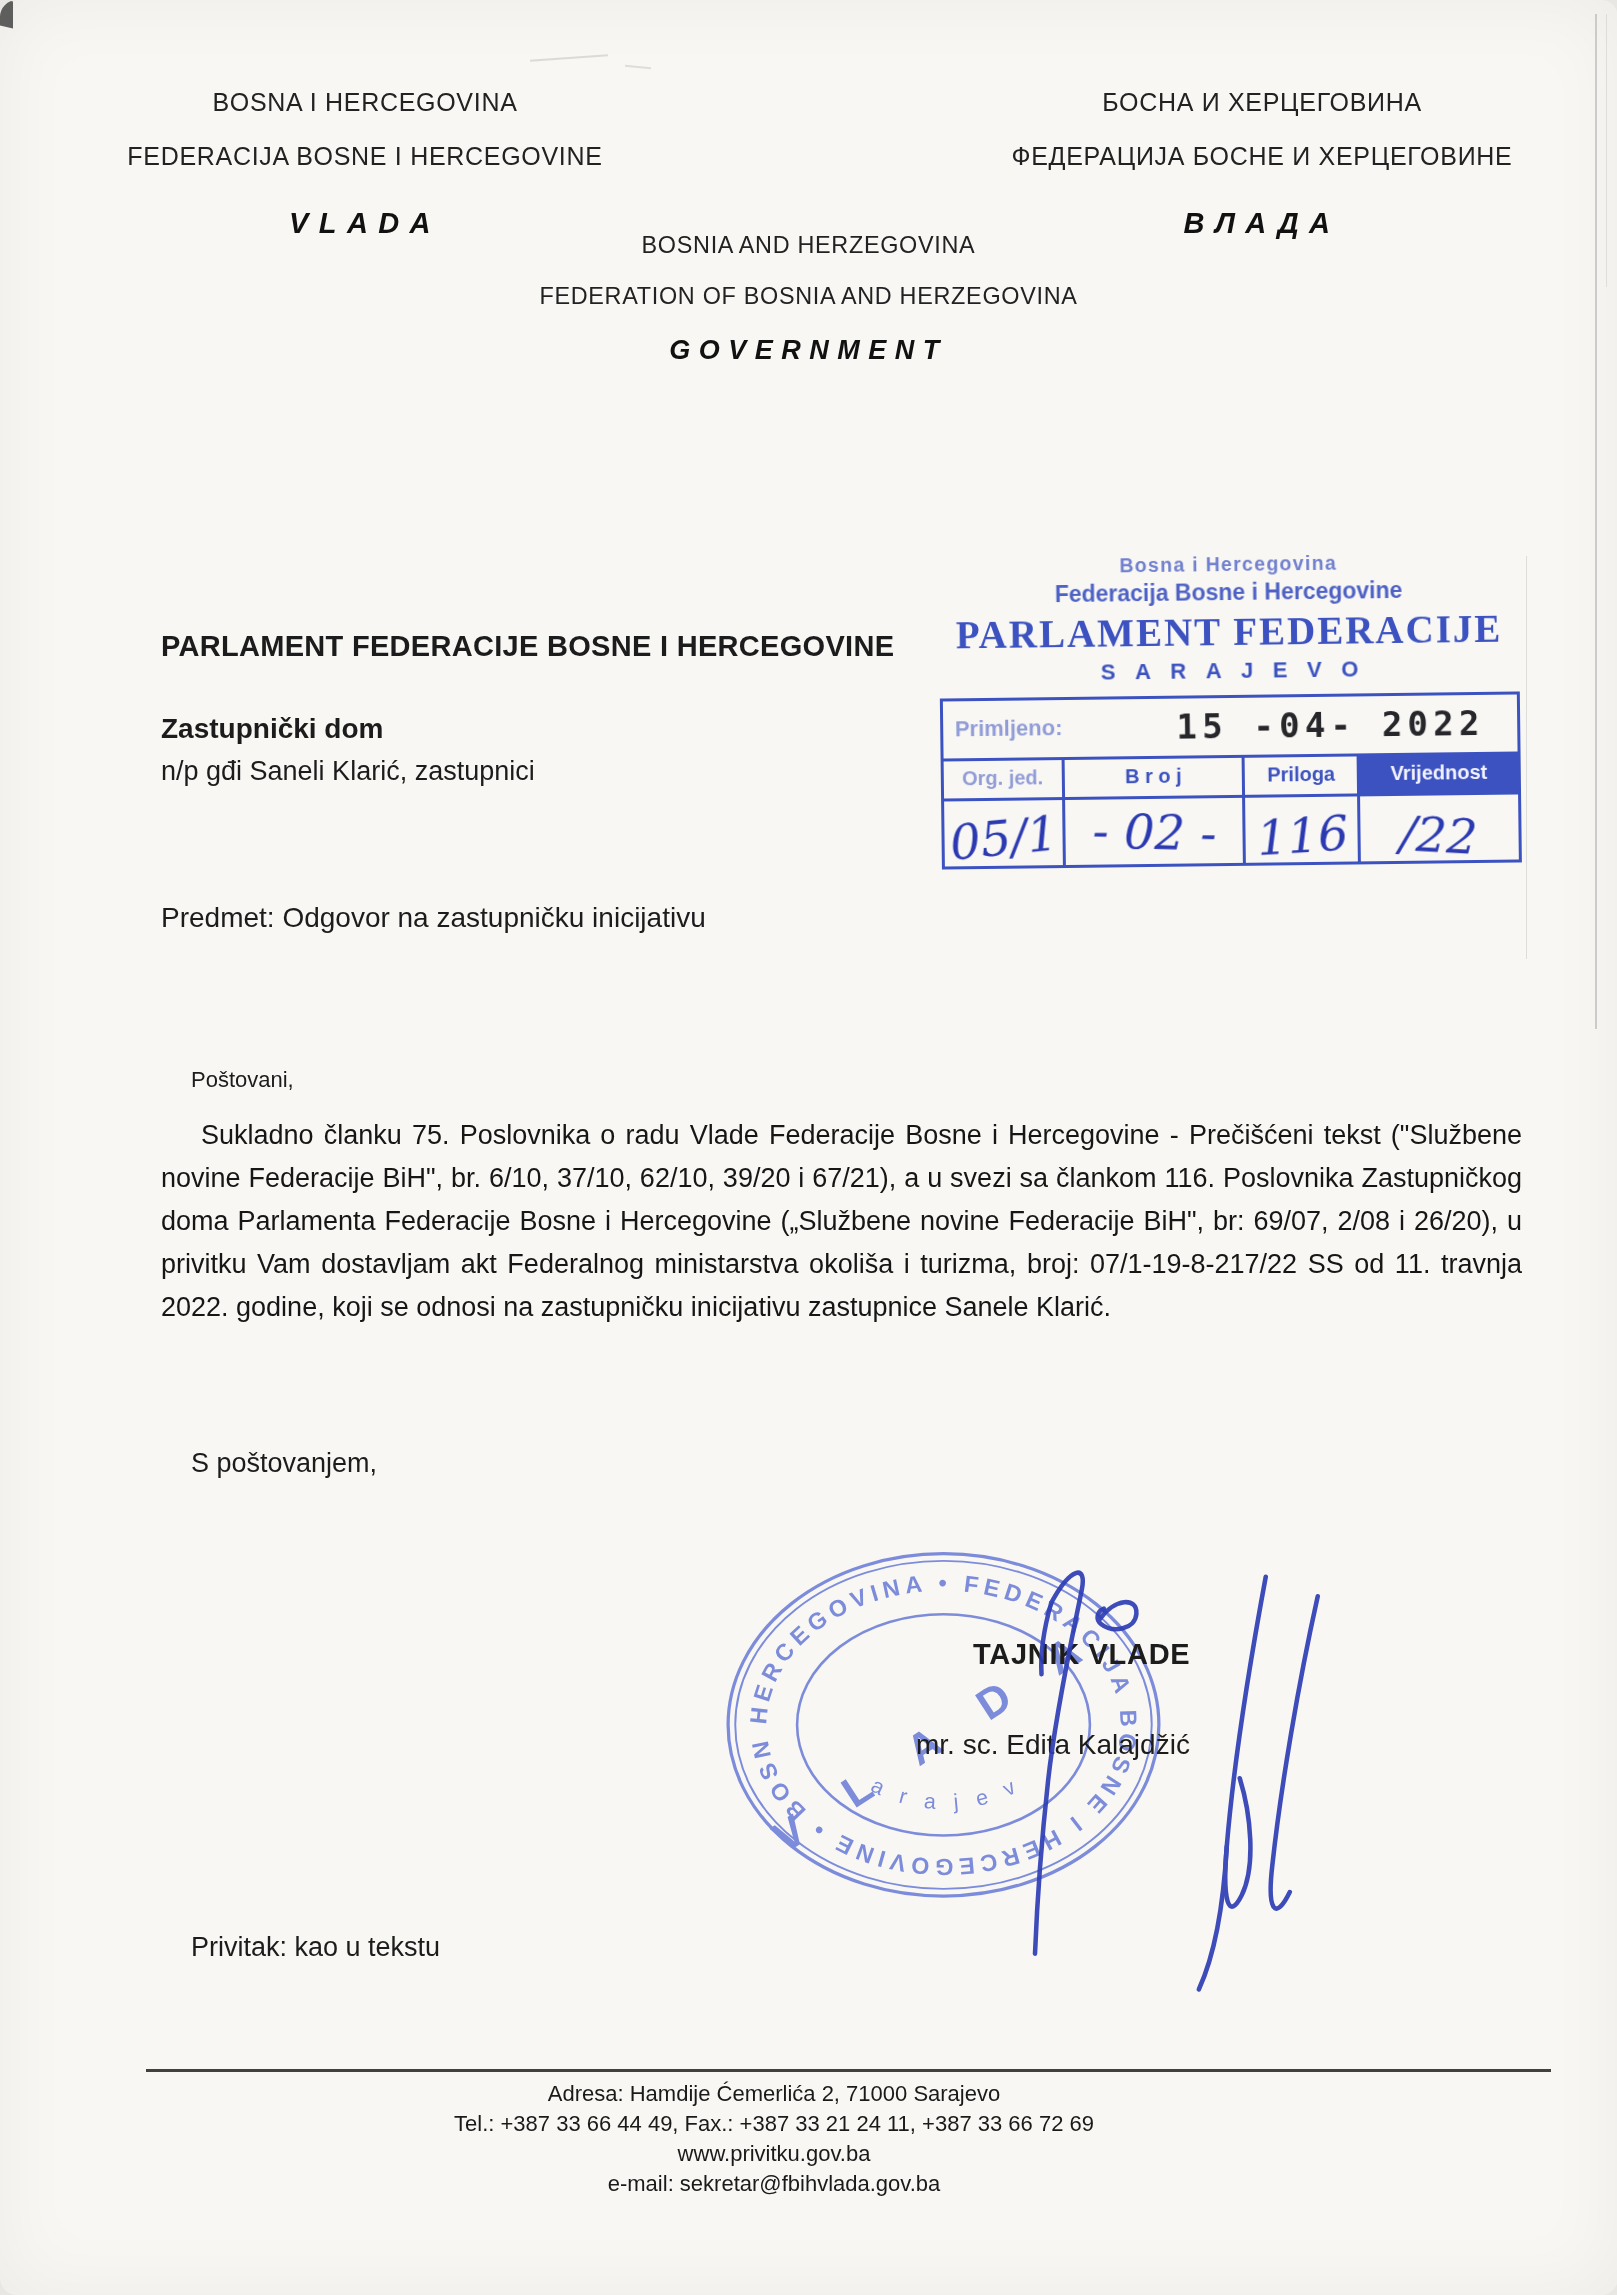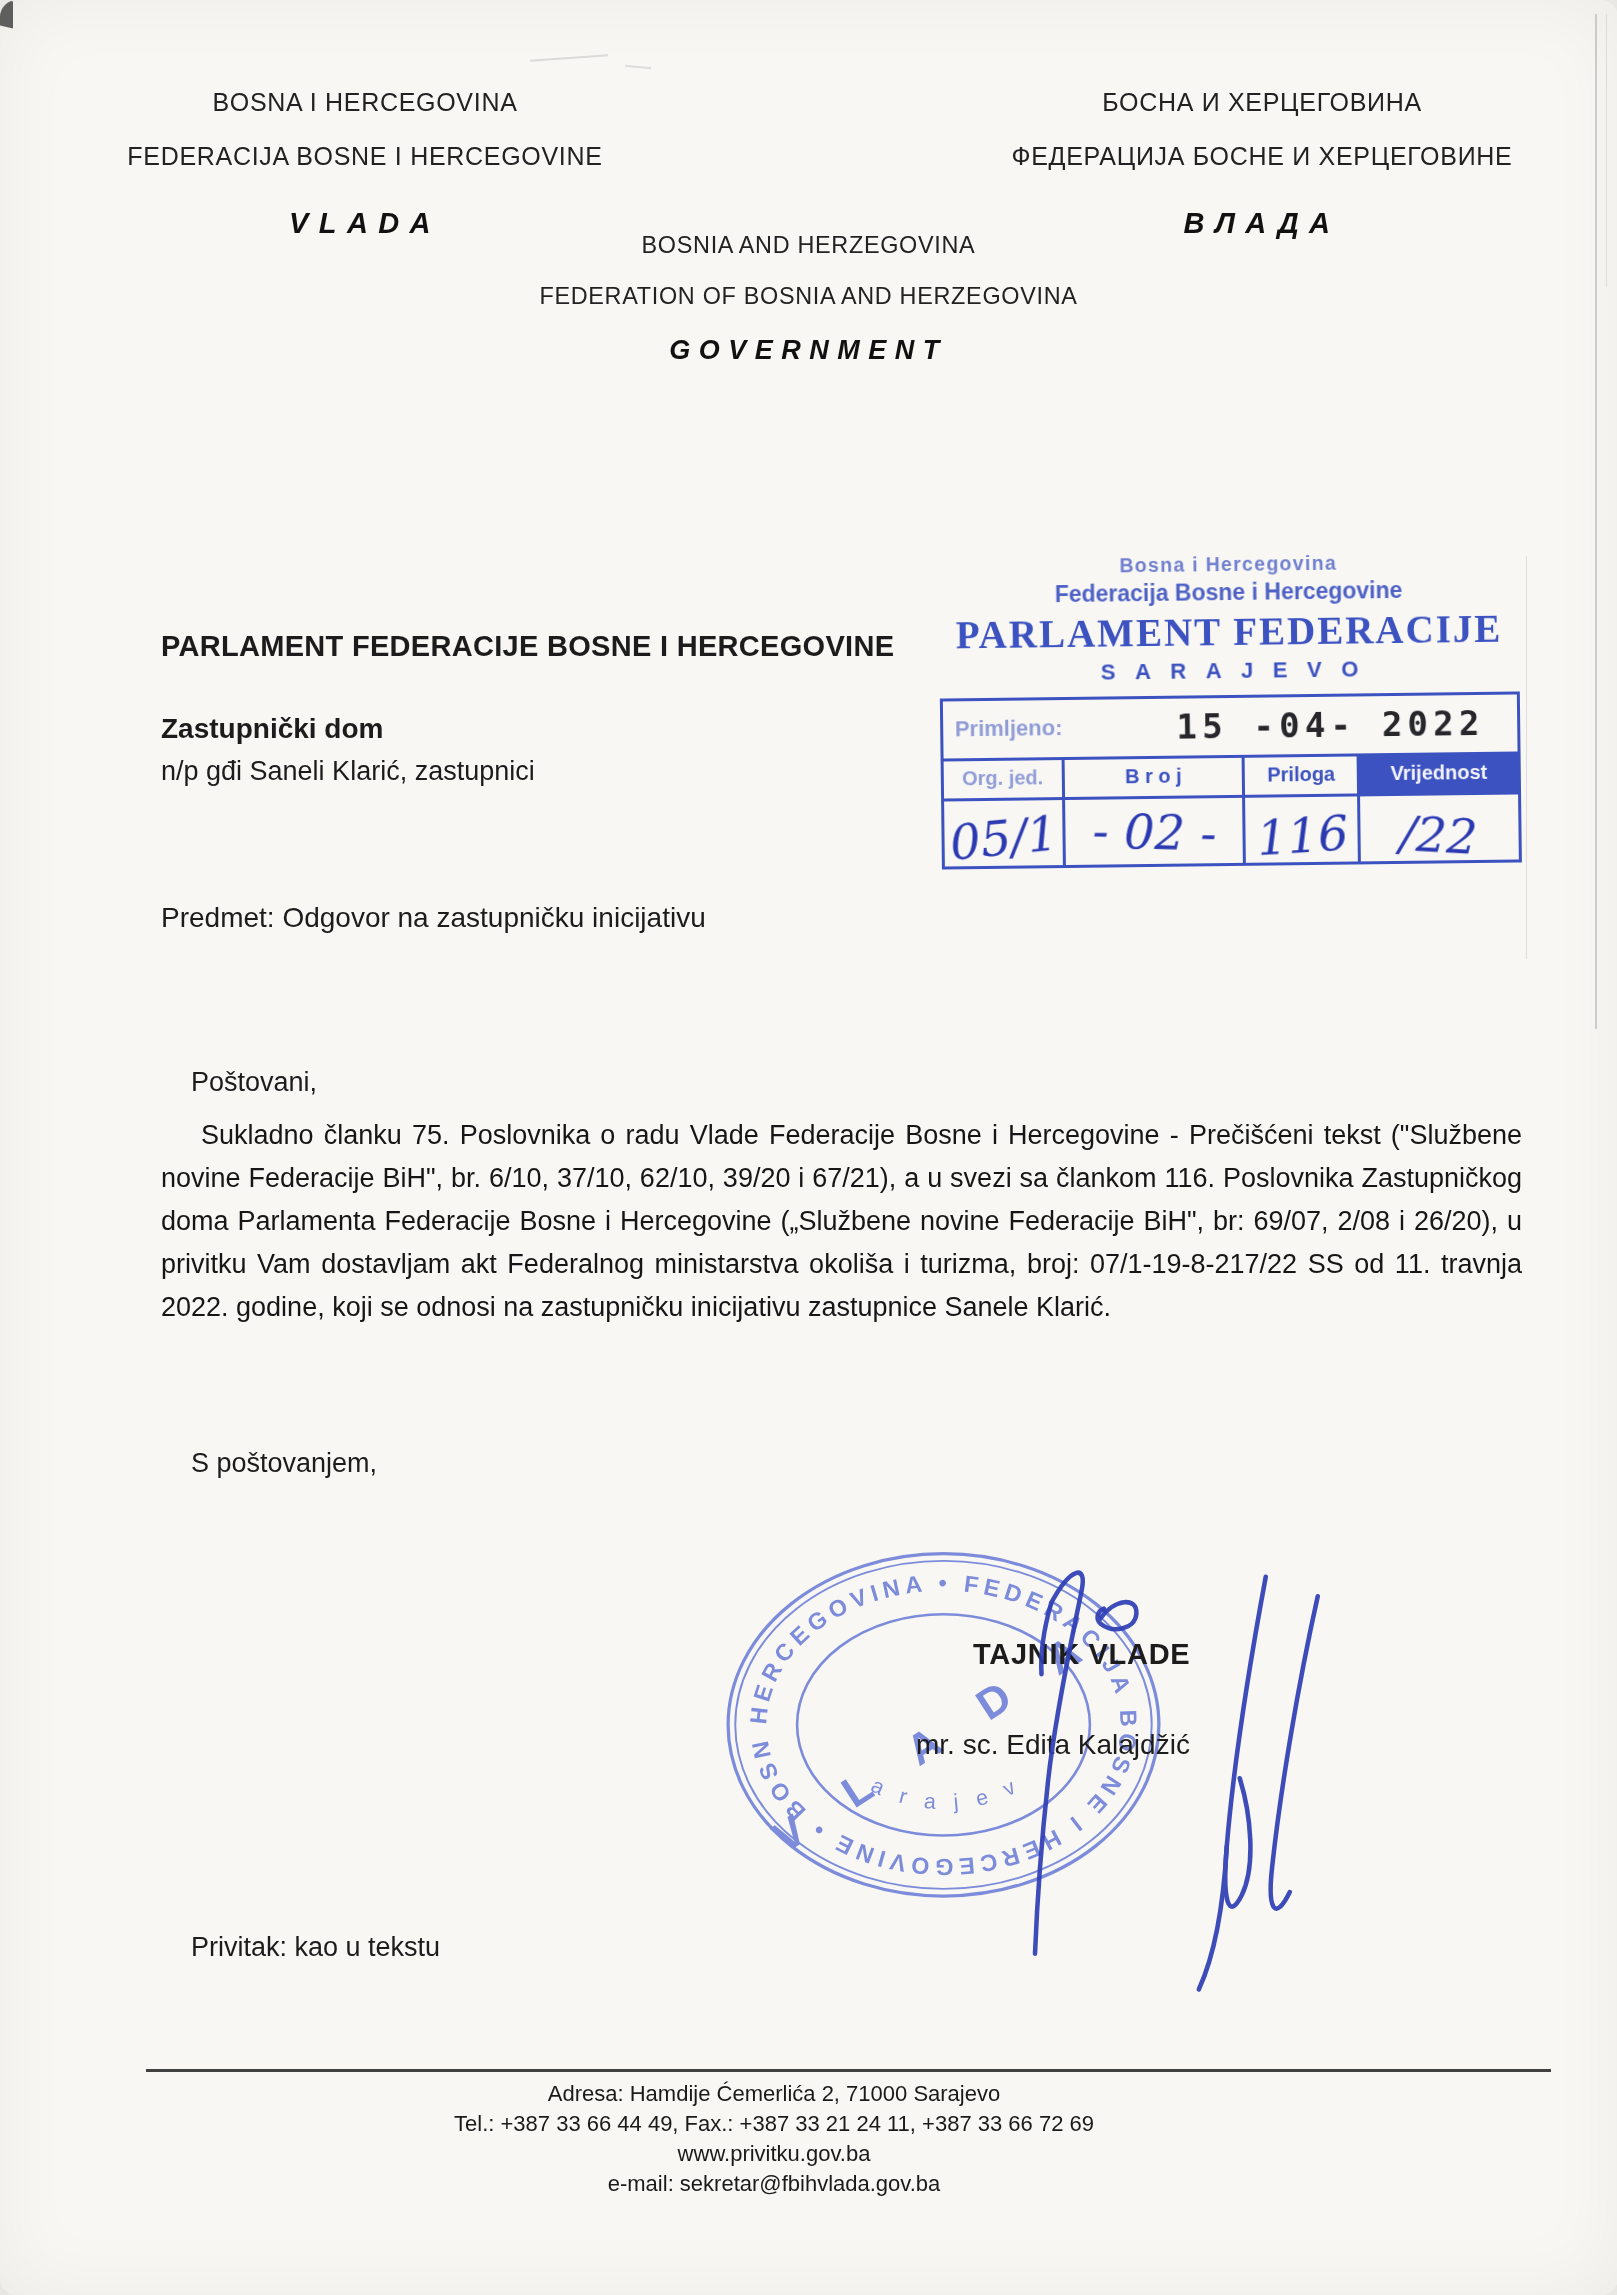--- a/index.html
+++ b/index.html
@@ -19,21 +19,21 @@
   .hdr-center .hdr-gov{font-size:27px;letter-spacing:8.5px;margin-top:25px;}
 
   .ref-block{left:161px;top:440px;font-size:27px;line-height:43px;}
 
   .recipient-title{left:161px;top:630px;font-size:29px;font-weight:700;letter-spacing:0.3px;}
   .recipient-block{left:161px;top:708px;font-size:27px;line-height:42px;}
   .recipient-chamber{font-weight:700;font-size:28px;}
 
   .subject{left:161px;top:902px;font-size:28px;}
 
-  .salutation{left:191px;top:1067px;font-size:27px;}
+  .salutation{left:191px;top:1067px;font-size:22px;}
   .body-par{left:161px;top:1114px;width:1361px;font-size:27px;line-height:43px;
             text-align:justify;text-indent:40px;color:#161616;}
   .closing{left:191px;top:1448px;font-size:27px;}
 
   .sig-title{left:973px;top:1638px;font-size:29px;font-weight:700;letter-spacing:0.7px;z-index:6;}
   .sig-name{left:916px;top:1729px;font-size:28px;z-index:6;}
 
   .attachment{left:191px;top:1932px;font-size:27px;}
 
   .footer-rule{left:146px;top:2069px;width:1405px;height:2.6px;background:#2c2c2c;opacity:.9;}

